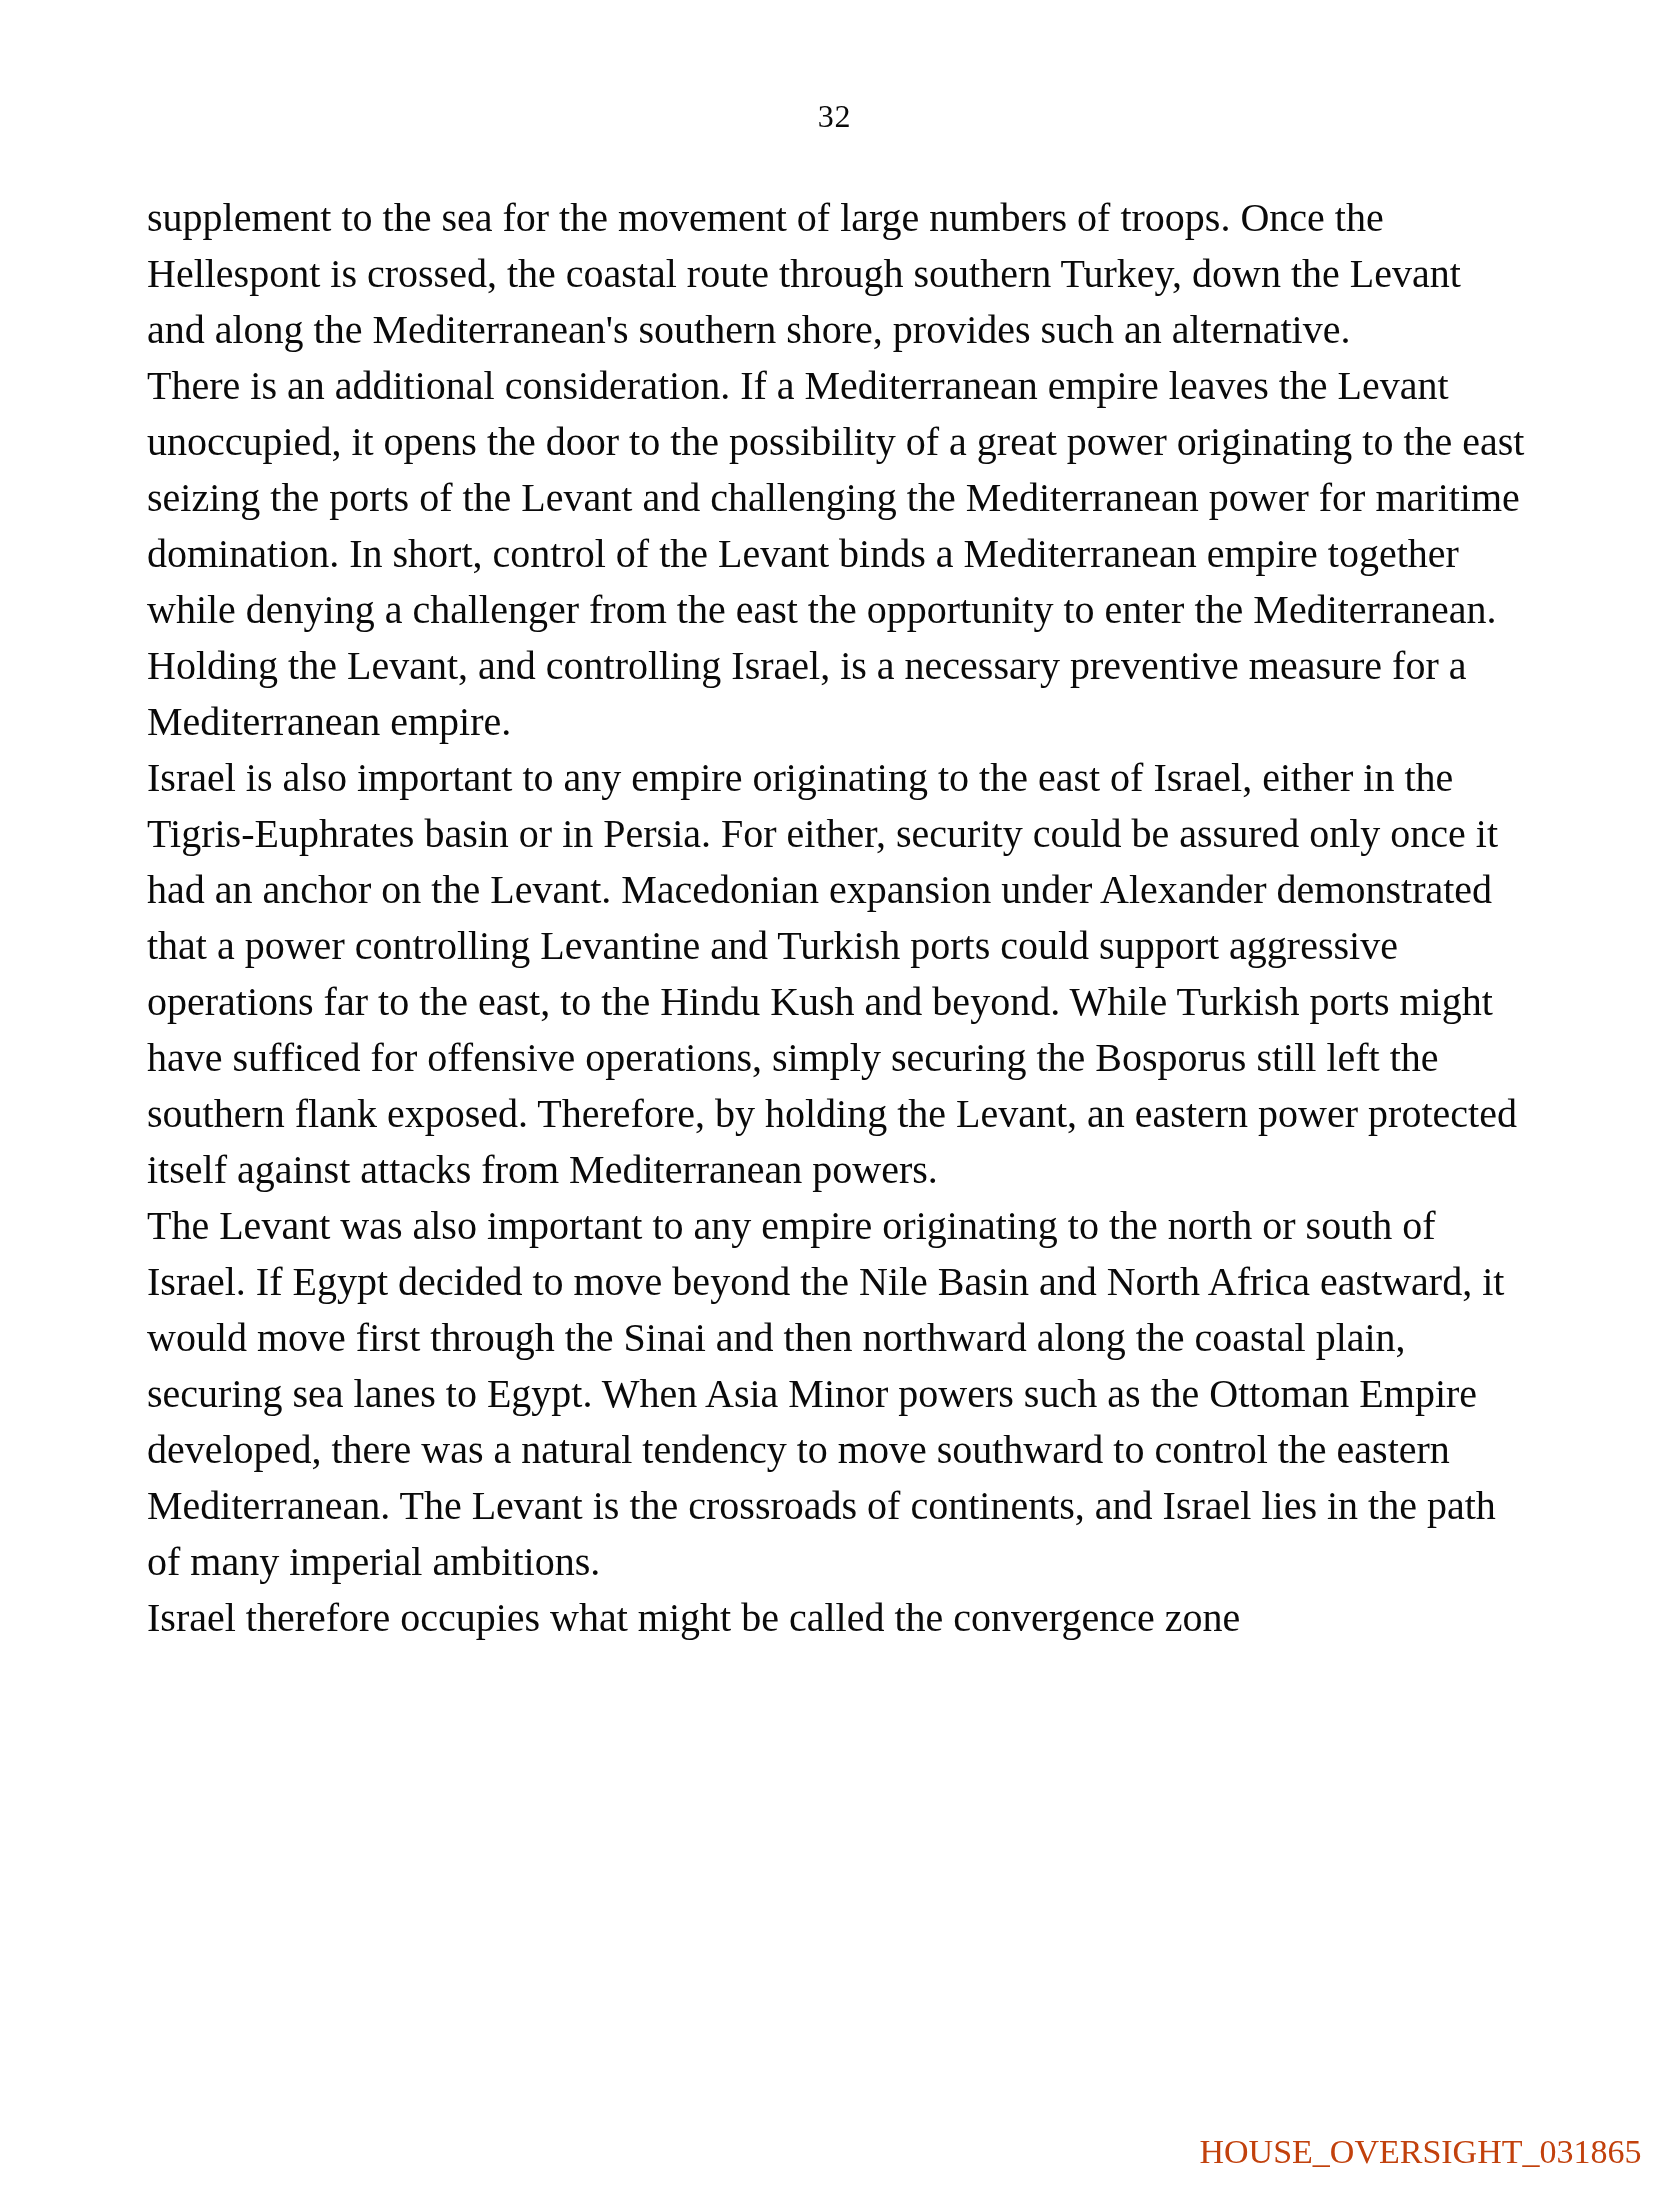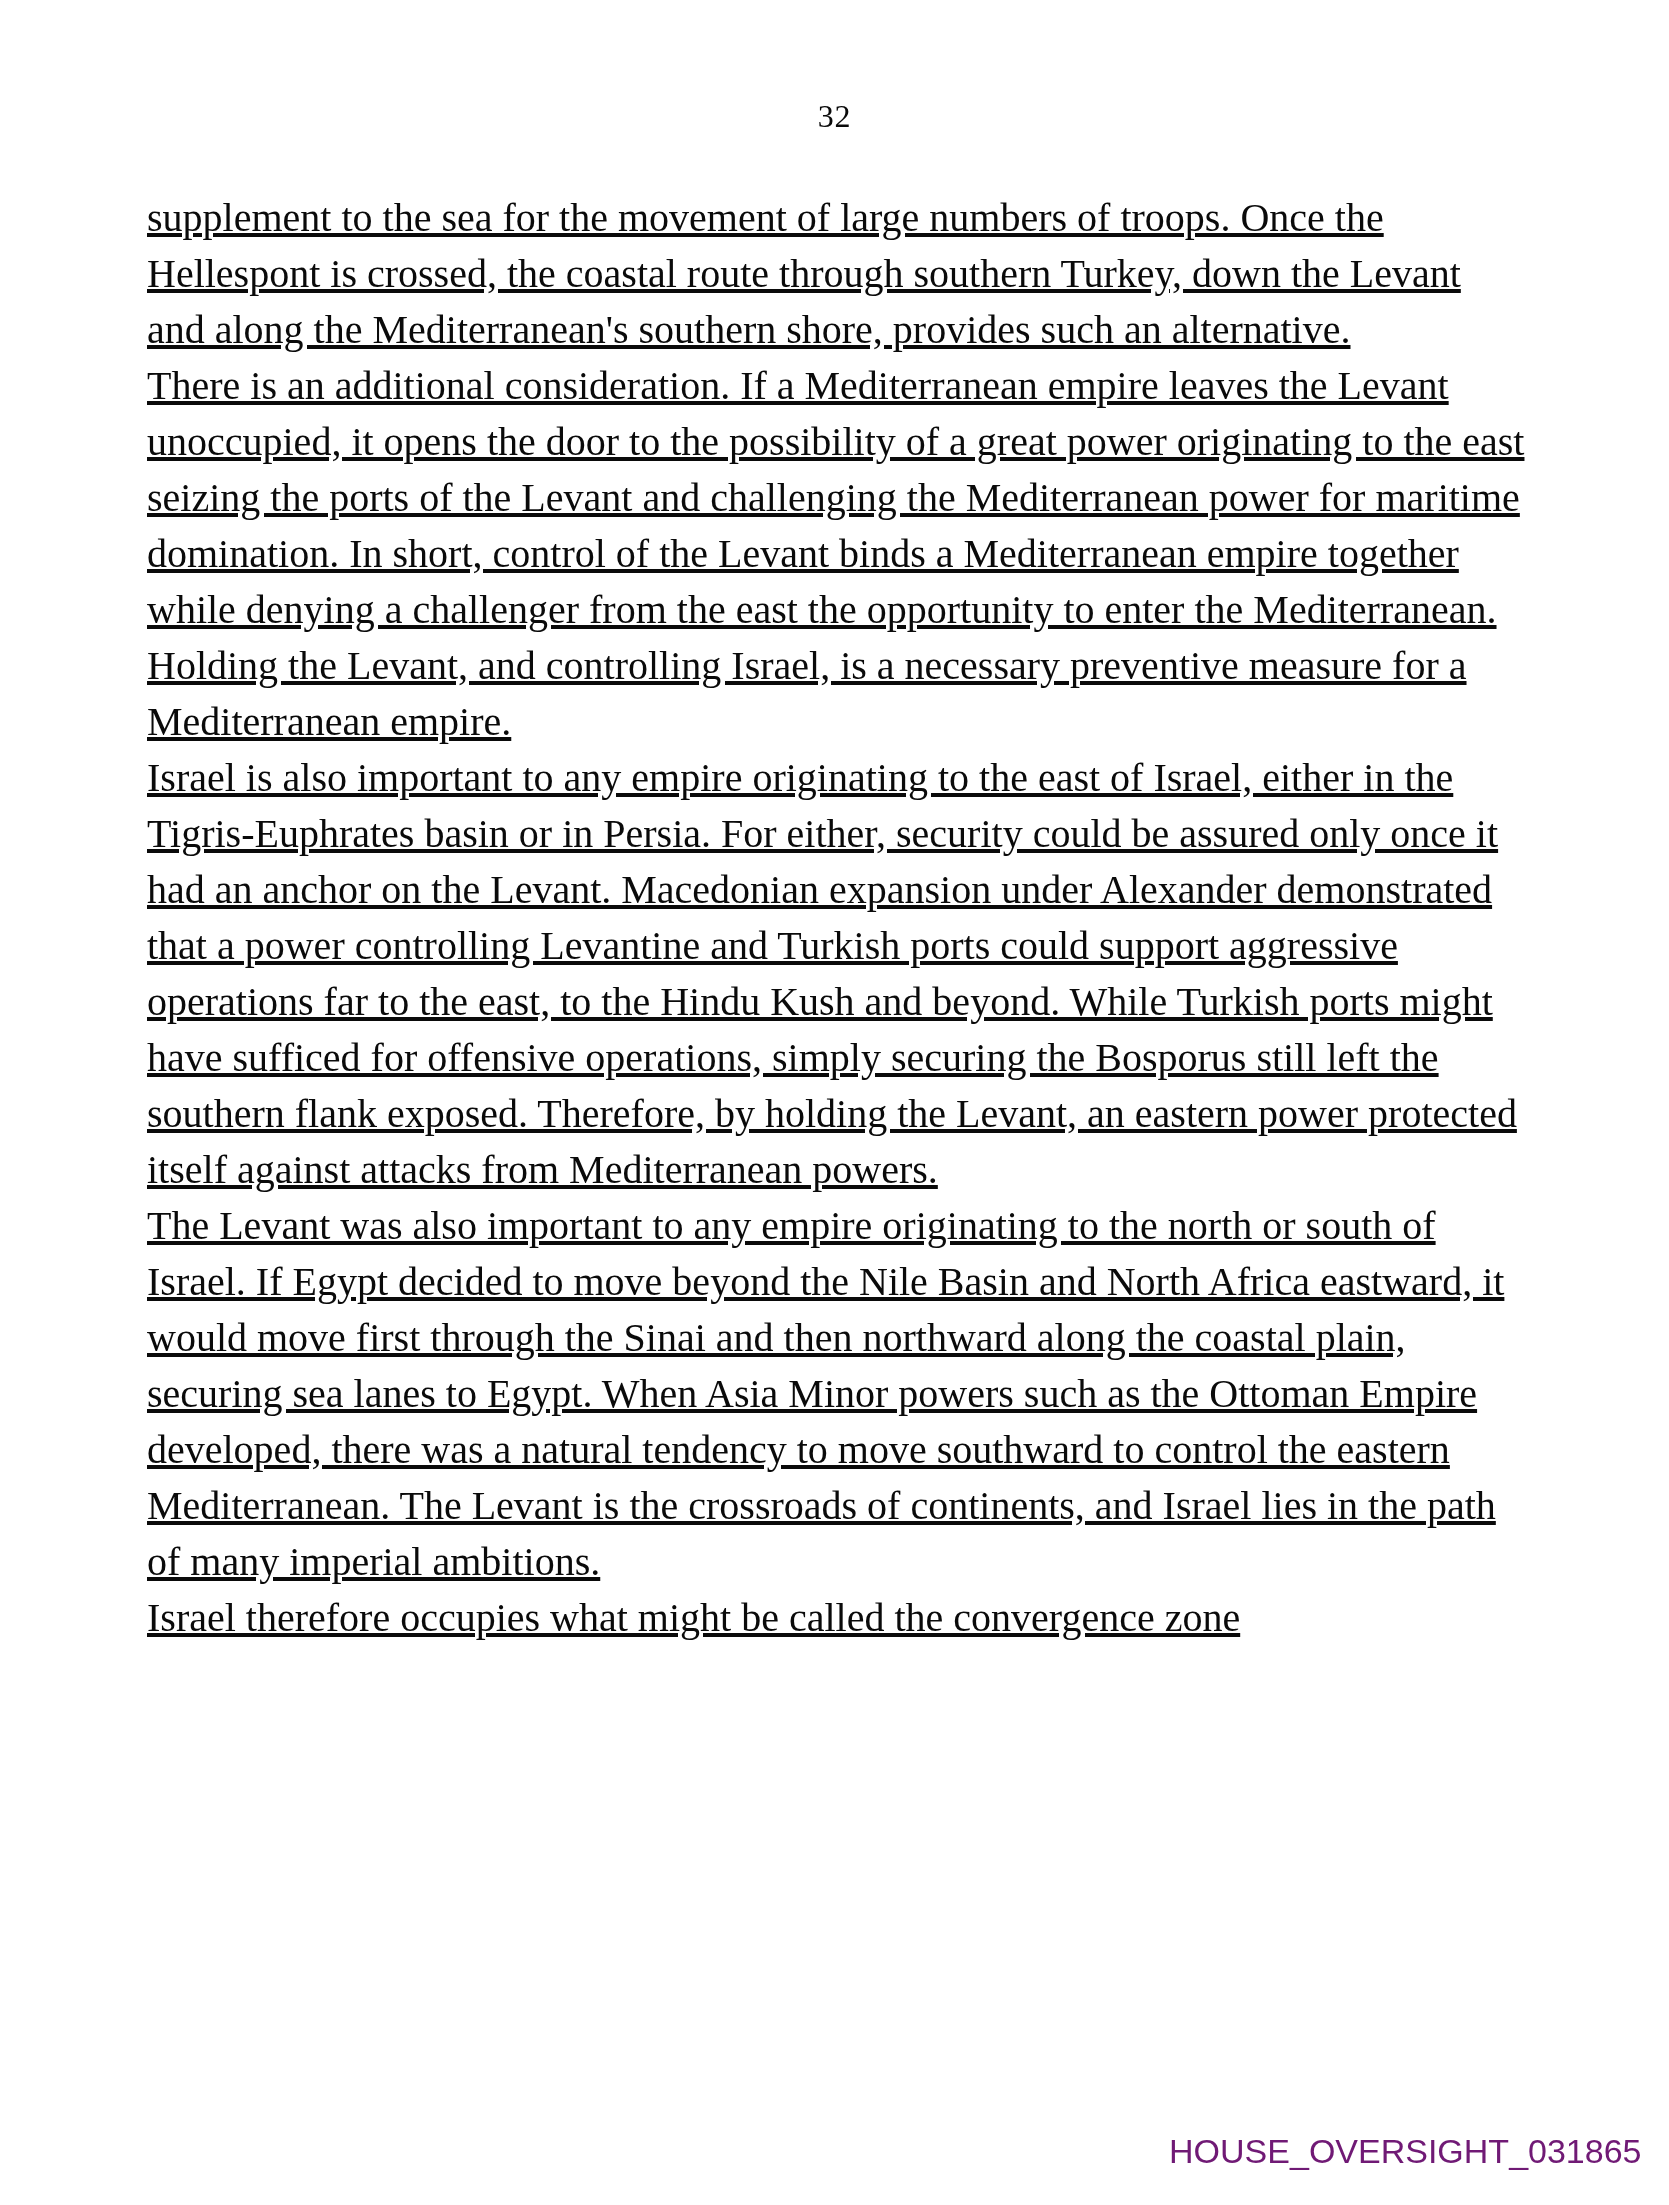--- a/index.html
+++ b/index.html
@@ -30,33 +30,32 @@
     letter-spacing: 0.7px;
   }
   .content {
     position: absolute;
     top: 190px;
     left: 147px;
     width: 1381px;
     font-size: 40px;
     line-height: 56px;
     text-align: left;
-    text-decoration: underline;
   }
   .content p {
     margin: 0;
     padding: 0;
   }
   .bates-number {
     position: absolute;
     right: 27.5px;
     bottom: 34px;
-    font-family: Liberation Sans, sans-serif;
+    font-family: Liberation Serif, serif;
     font-size: 34px;
-    color: #701a75;
+    color: #c2410c;
   }
 </style>
 </head>
 <body>
 
 <div class="page">
 
   <div class="page-number">32</div>
 
   <div class="content">

